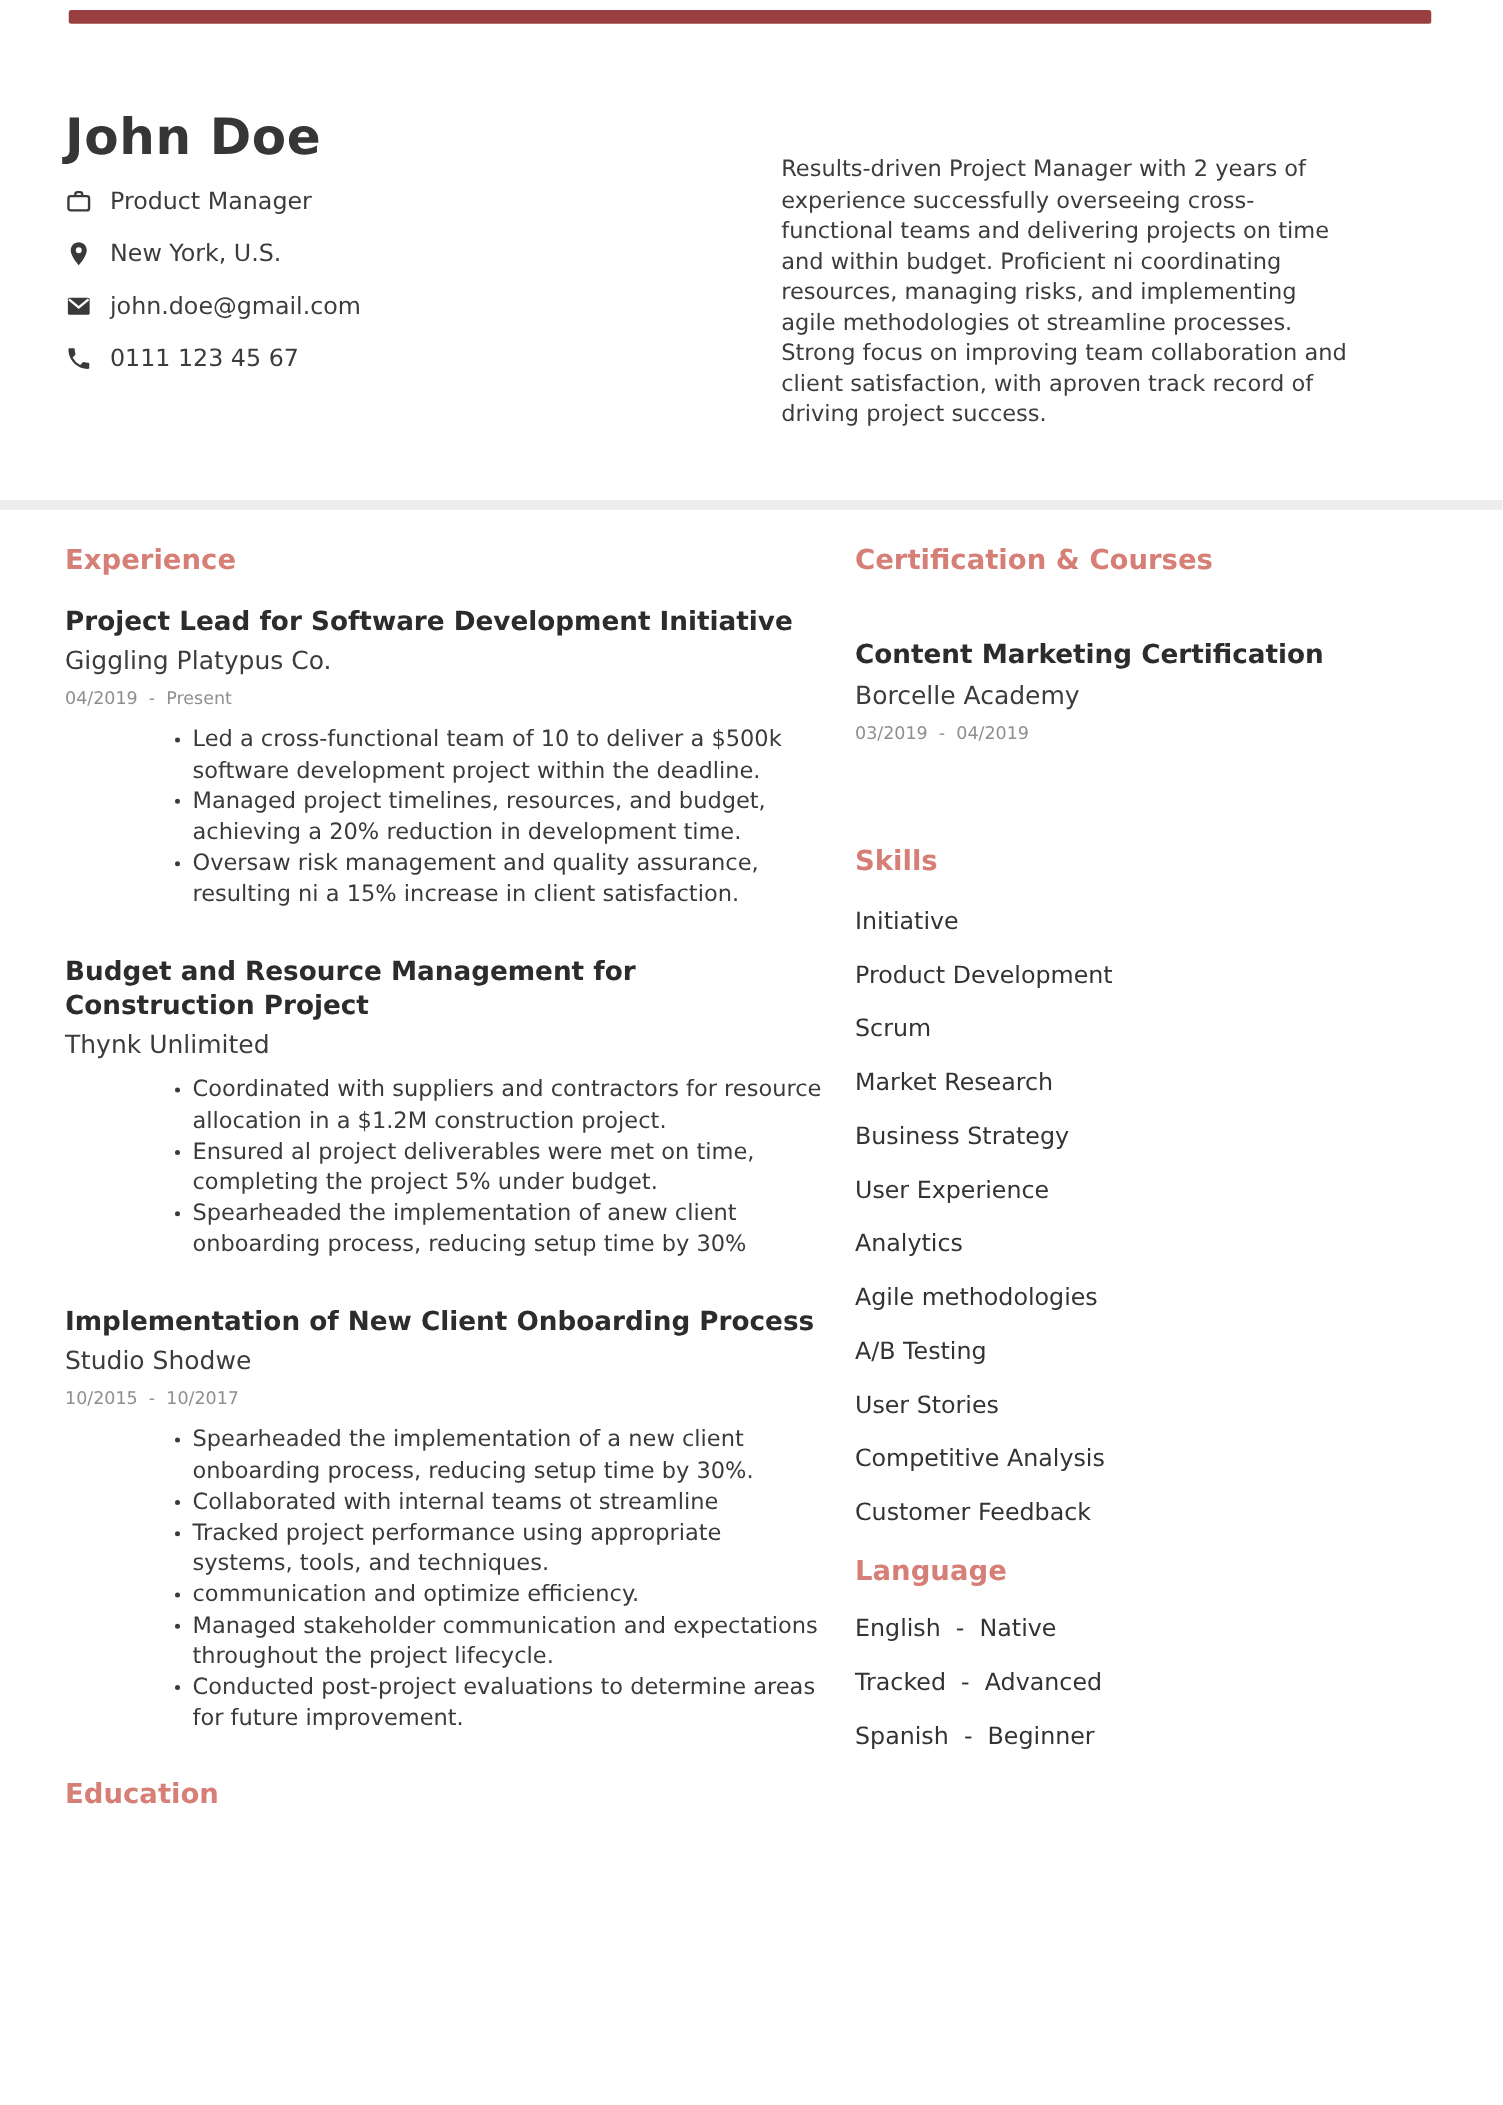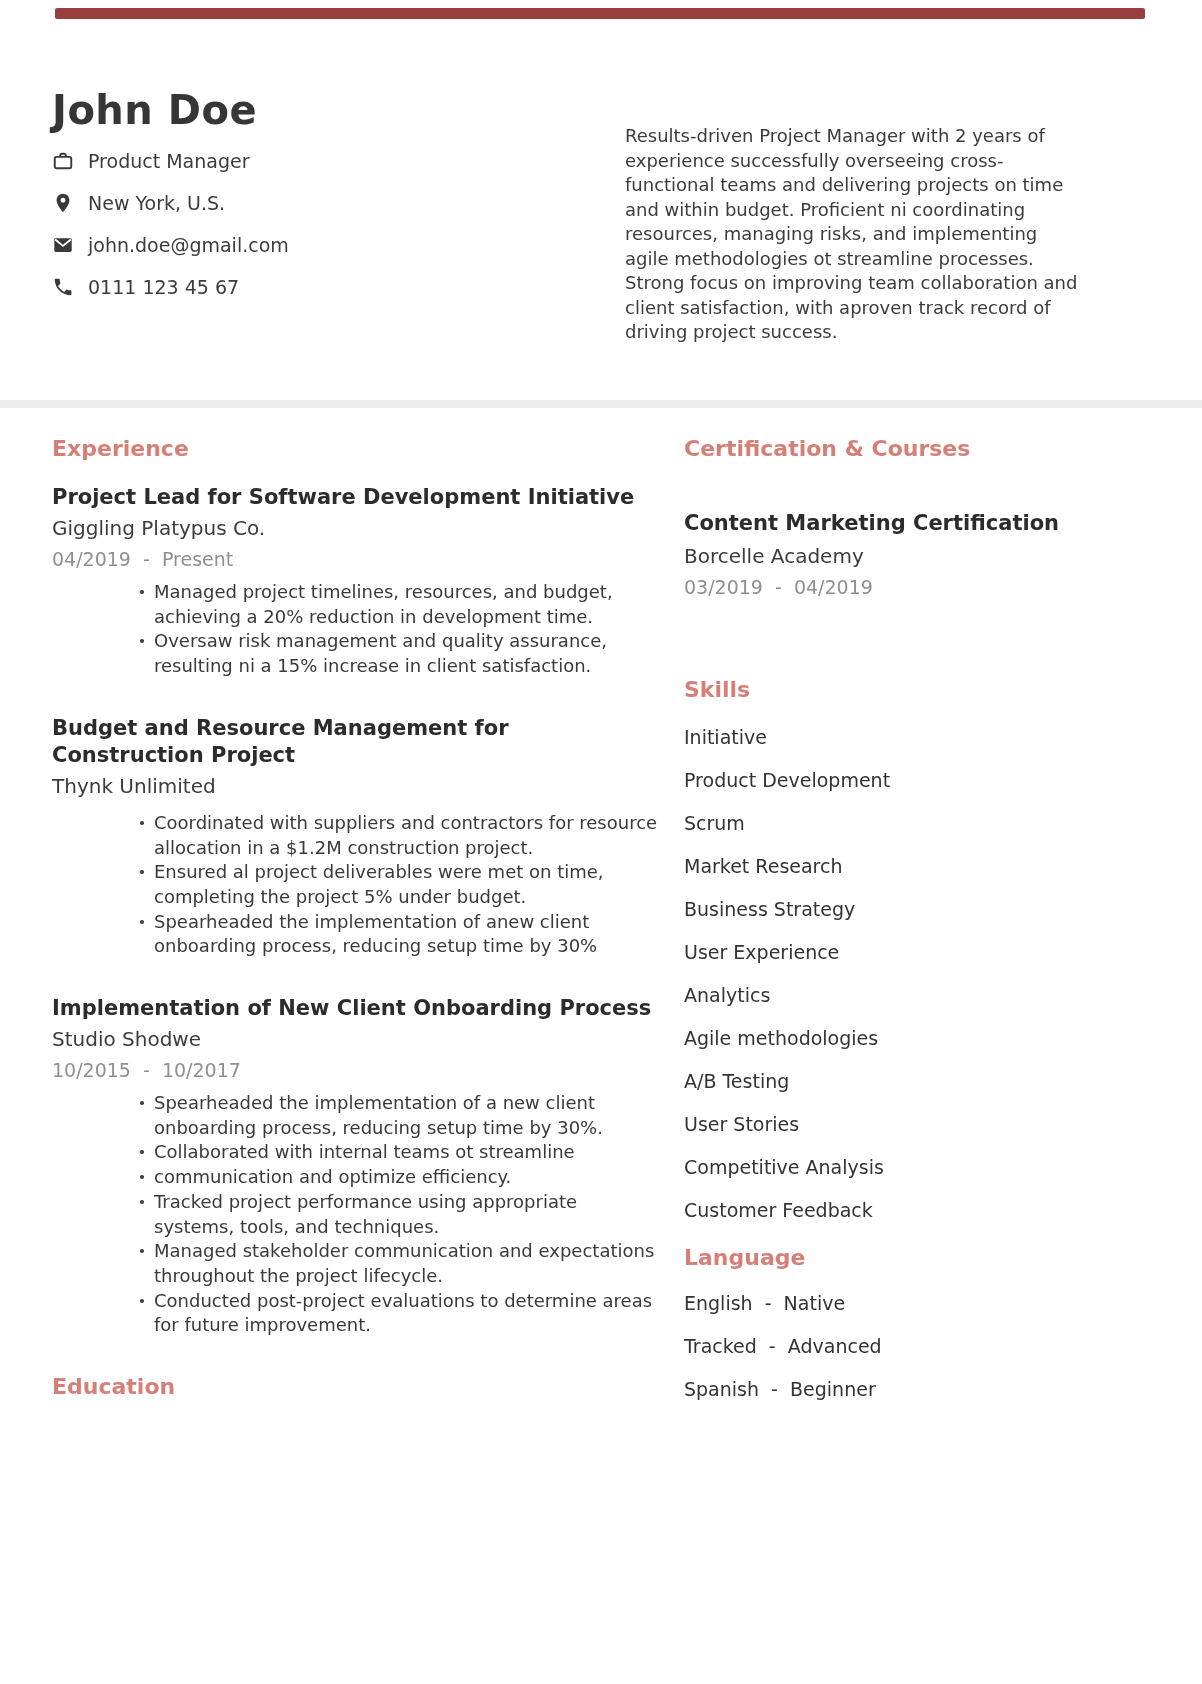--- a/index.html
+++ b/index.html
@@ -23,21 +23,21 @@
 
   
   .col-left{position:absolute;left:52px;top:436px;width:612px;}
   .col-right{position:absolute;left:684px;top:436px;width:450px;}
 
   h2.section{font-size:22px;line-height:26px;font-weight:bold;color:#d67f77;margin:0 0 22px 0;}
 
   .job{margin-bottom:36px;}
   .job-title{font-size:21px;line-height:27px;font-weight:bold;color:#2c2c2c;}
   .company{font-size:20px;line-height:25px;color:#3c3c3c;margin-top:5px;}
-  .dates{font-size:19px;line-height:18px;color:#8f8f8f;margin-top:9px;white-space:pre;}
+  .dates{font-size:14px;line-height:18px;color:#8f8f8f;margin-top:9px;white-space:pre;}
   ul.bullets{list-style:none;margin:12px 0 0 0;padding:0 0 0 88px;}
   ul.bullets li{
     position:relative;font-size:18px;line-height:24.7px;color:#3a3a3a;
     padding-left:14px;width:506px;
   }
   ul.bullets li::before{
     content:"";position:absolute;left:0;top:10px;width:4px;height:4px;border-radius:50%;background:#3a3a3a;
   }
   .education{margin-top:95px;}
 
@@ -105,20 +105,21 @@
 
 <div class="col-left">
   <h2 class="section">Experience</h2>
 
   <div class="job">
     <div class="job-title">Project Lead for Software Development Initiative</div>
     <div class="company">Giggling Platypus Co.</div>
     <div class="dates">04/2019  -  Present</div>
     <ul class="bullets">
 
+    <li>Led a cross-functional team of 10 to deliver a $500k software development project within the deadline.</li>
         <li>Managed project timelines, resources, and budget, achieving a 20% reduction in development time.</li>
         <li>Oversaw risk management and quality assurance, resulting ni a 15% increase in client satisfaction.</li>
       </ul>
   </div>
 
   <div class="job">
     <div class="job-title">Budget and Resource Management for Construction Project</div>
     <div class="company">Thynk Unlimited</div>
     <ul class="bullets">
 
@@ -129,22 +130,22 @@
   </div>
 
   <div class="job">
     <div class="job-title">Implementation of New Client Onboarding Process</div>
     <div class="company">Studio Shodwe</div>
     <div class="dates">10/2015  -  10/2017</div>
     <ul class="bullets">
 
     <li>Spearheaded the implementation of a new client onboarding process, reducing setup time by 30%.</li>
         <li>Collaborated with internal teams ot streamline</li>
+        <li>Tracked project performance using appropriate systems, tools, and techniques.</li>
         <li>communication and optimize efficiency.</li>
-        <li>Tracked project performance using appropriate systems, tools, and techniques.</li>
         <li>Managed stakeholder communication and expectations throughout the project lifecycle.</li>
         <li>Conducted post-project evaluations to determine areas for future improvement.</li>
       </ul>
   </div>
 
   <h2 class="section education">Education</h2>
 </div>
 
 <div class="col-right">
   <h2 class="section">Certification &amp; Courses</h2>

